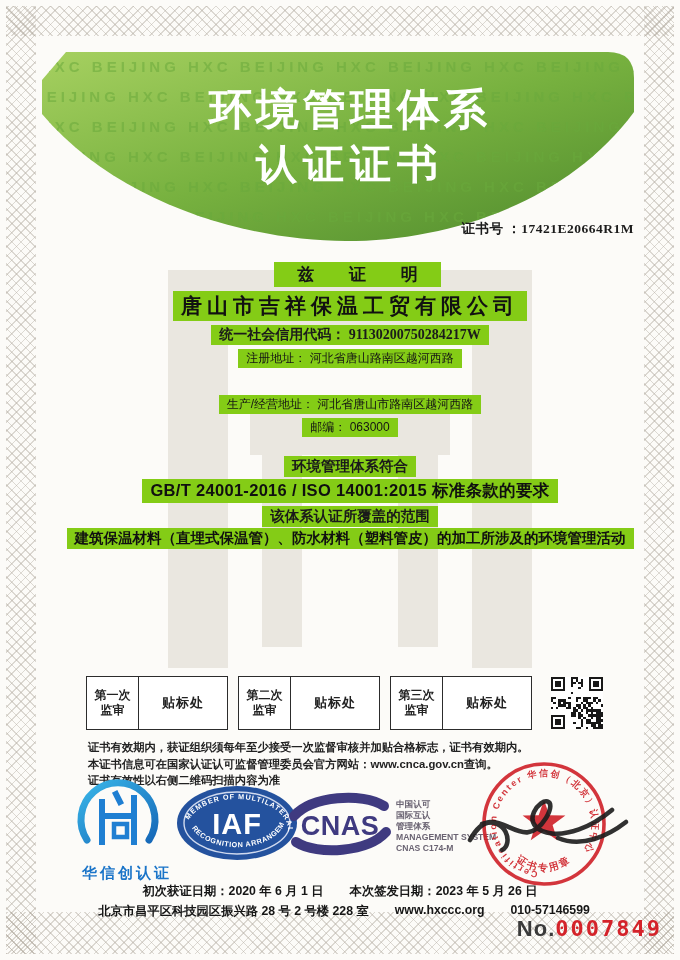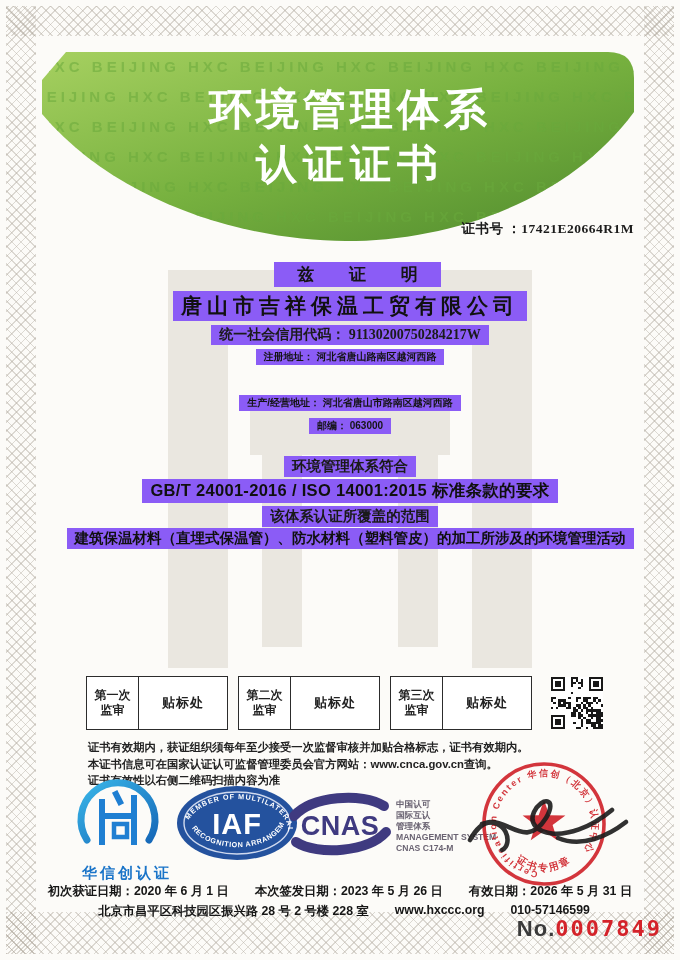--- a/index.html
+++ b/index.html
@@ -12,36 +12,36 @@
       repeating-linear-gradient(45deg,  rgba(168,160,148,.45) 0 1.2px, transparent 1.2px 6.5px),
       repeating-linear-gradient(-45deg, rgba(168,160,148,.45) 0 1.2px, transparent 1.2px 6.5px);
   }
   .lace-top    { left:6px; right:6px; top:6px;    height:30px; }
   .lace-bottom { left:6px; right:6px; bottom:6px; height:42px; }
   .lace-left   { left:6px;  top:6px; bottom:6px; width:30px; }
   .lace-right  { right:6px; top:6px; bottom:6px; width:30px; }
 
   .abs { position:absolute; }
   .center-line { left:0; right:0; text-align:center;margin-left:20px; }
-  .center-line > span { display:inline-block; background:#8b5cf6; padding:1px 8px; }
+  .center-line > span { display:inline-block; background:#84cc16; padding:1px 8px; }
 
   
   .header-svg { left:0; top:0; }
   .title-l1 { top:80px;  font-size:43px; font-weight:900; color:#fff; letter-spacing:4px; }
   .title-l2 { top:136px; font-size:41px; font-weight:900; color:#fff; letter-spacing:6px; }
   .title-l1 > span, .title-l2 > span { background:transparent; }
 
   .cert-no { top:220px; right:46px; font-size:13.5px; color:#1c1c1c;
              font-family:"Liberation Serif", serif; font-weight:600; letter-spacing:.5px; }
 
   
   .certify   { top:262px; font-size:17px; font-weight:600; letter-spacing:15px; color:#151515; text-indent:15px; }
   .company   { top:291px; font-size:21px; font-weight:800; letter-spacing:5px; color:#111; }
   .credit    { top:325px; font-size:14px; color:#1b1b1b; font-family:"Liberation Serif", serif; font-weight:600; }
-  .addr      { font-size:10px; font-weight:700; color:#141414; }
+  .addr      { font-size:12px; font-weight:400; color:#141414; }
   .reg-addr  { top:349px; } .office-addr { top:372px; } .prod-addr { top:395px; } .postcode { top:418px; }
   .conform   { top:456px; font-size:14.5px; font-weight:700; color:#1a1a1a; }
   .standard  { top:479px; font-size:16.5px; font-weight:800; color:#101010; letter-spacing:.3px; }
   .scope-t   { top:506px; font-size:14.5px; font-weight:700; color:#1a1a1a; }
   .scope     { top:528px; font-size:14.5px; font-weight:800; color:#101010; }
 
   
   .audit-box { position:absolute; top:676px; width:142px; height:54px; border:1.6px solid #2c2c2c; display:flex; background:#fff; }
   .audit-round { width:52px; border-right:1.6px solid #2c2c2c; display:flex; flex-direction:column;
                  align-items:center; justify-content:center; font-size:12px; font-weight:700; color:#222; line-height:15px; }
@@ -671,21 +671,20 @@
     <g fill="none" stroke="#1c1c1c" stroke-width="4.6" stroke-linecap="round" opacity="0.9">
       <path d="M 8 88 C 34 40, 58 108, 84 66 C 96 46, 80 44, 72 60 C 62 82, 104 96, 150 58"></path>
       <path d="M 20 72 C 44 64, 52 92, 40 98"></path>
       <path d="M 96 86 C 120 96, 146 84, 164 70"></path>
     </g>
   </svg>
 
   <div class="abs dates-row">
     <div><span>初次获证日期：</span><span>2020 年 6 月 1 日</span></div>
     <div><span>本次签发日期：</span><span>2023 年 5 月 26 日</span></div>
-    <div><span>有效日期：</span><span>2026 年 5 月 31 日</span></div>
   </div>
   <div class="abs addr-row">
     <span>北京市昌平区科技园区振兴路 28 号 2 号楼 228 室</span>
     <span>www.hxccc.org</span>
     <span>010-57146599</span>
   </div>
   <div class="abs serial">
     <span class="no">No.</span><span class="digits">0007849</span>
   </div>
 

